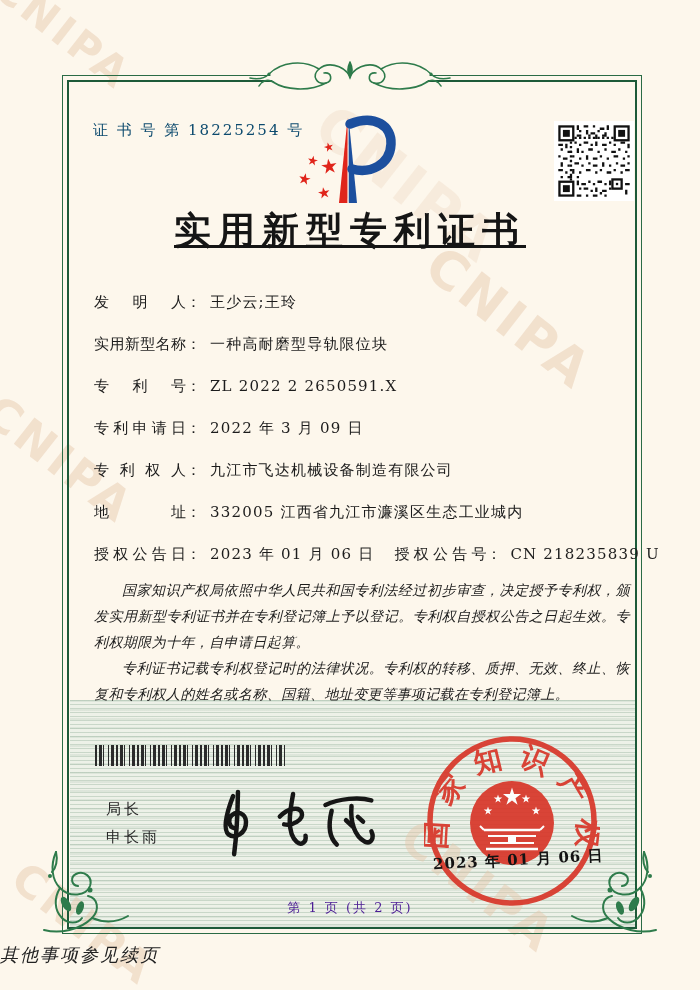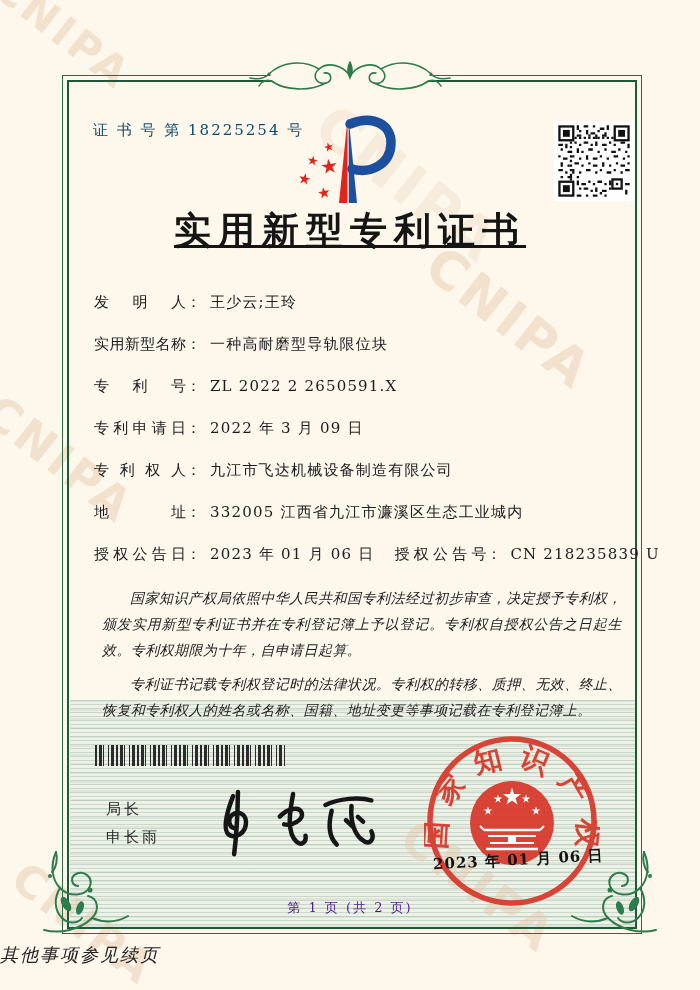--- a/index.html
+++ b/index.html
@@ -37,21 +37,21 @@
 
   .fields{position:absolute;left:94px;top:290px;width:520px;z-index:5;font-size:15px;color:#1c1c1c;}
   .frow{margin-bottom:18px;line-height:24px;white-space:nowrap;}
   .flabel{display:inline-block;width:92px;text-align:justify;text-align-last:justify;vertical-align:bottom;}
   .colon{margin-right:9px;}
   .fvalue{letter-spacing:1.2px;}
   .fpair2{margin-left:20px;margin-top:43px;}
 
   .paras{position:absolute;left:94px;top:577px;width:536px;z-index:5;font-size:14px;
       line-height:26px;text-align:justify;color:#1b1b1b;font-style:italic;letter-spacing:0.4px;}
-  .paras p{margin:8px;text-indent:2em;}
+  .paras p{margin:0;text-indent:2em;}
 
   .barcode{position:absolute;left:95px;top:745px;width:190px;height:21px;z-index:5;
       background-image:repeating-linear-gradient(90deg,#2b2b2b 0 2px,transparent 2px 4px,
         #2b2b2b 4px 7px,transparent 7px 8px,#2b2b2b 8px 9px,transparent 9px 13px,
         #2b2b2b 13px 14px,transparent 14px 16px,#2b2b2b 16px 19px,transparent 19px 21px);}
 
   .signer{position:absolute;left:106px;top:795px;z-index:5;font-family:"DejaVu Sans","Liberation Sans",sans-serif;
       font-size:15px;line-height:28px;letter-spacing:3px;color:#262626;font-weight:500;}
   .signature{position:absolute;left:208px;top:786px;z-index:5;transform:rotate(-2deg);}
 

